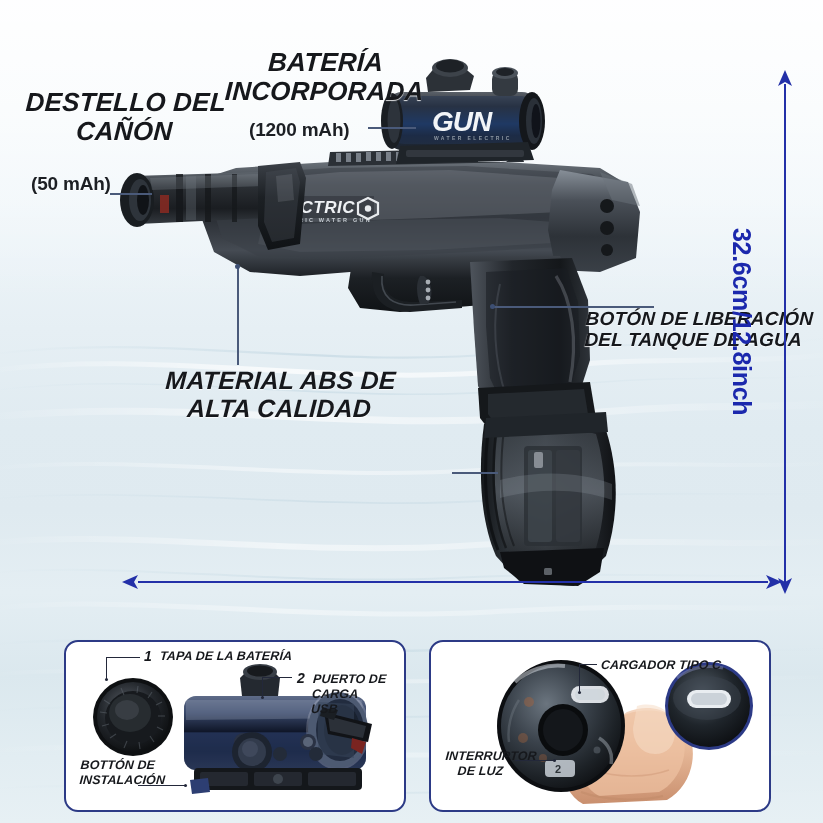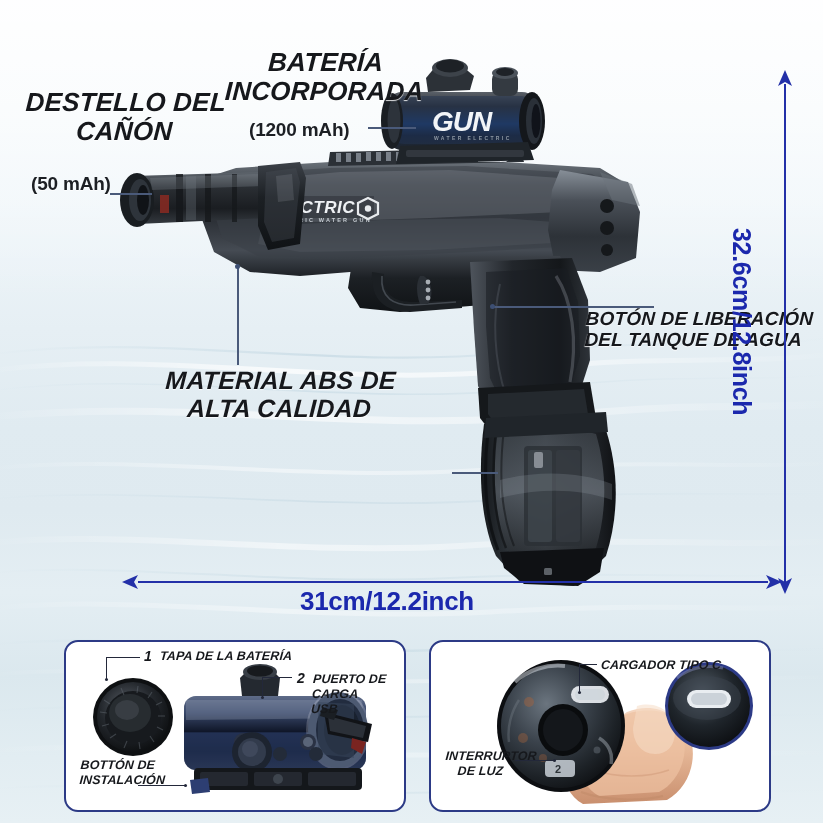--- a/index.html
+++ b/index.html
@@ -374,21 +374,20 @@
   </svg>
   <div class="dim-text" id="dim-v-text">32.6cm/12.8inch</div>
 
   <div class="dim-line" style="left:138px;top:581px;width:630px;height:1.8px;"></div>
   <svg style="position:absolute;left:122px;top:573px;width:18px;height:18px;">
     <polygon points="0,9 16,2 12,9 16,16" fill="#2330a8"></polygon>
   </svg>
   <svg style="position:absolute;left:764px;top:573px;width:18px;height:18px;">
     <polygon points="18,9 2,2 6,9 2,16" fill="#2330a8"></polygon>
   </svg>
-  <div class="dim-text" id="dim-h-text">31cm/12.2inch</div>
 
   <div class="panel" id="panel-left">
 
     <svg style="position:absolute;left:0;top:0;width:338px;height:168px;" viewBox="0 0 338 168">
       <defs>
         <linearGradient id="scBodyG" x1="0" y1="0" x2="0" y2="1">
           <stop offset="0%" stop-color="#8f9aad"></stop>
           <stop offset="22%" stop-color="#4c5b78"></stop>
           <stop offset="48%" stop-color="#253category"></stop>
           <stop offset="50%" stop-color="#22304f"></stop>

